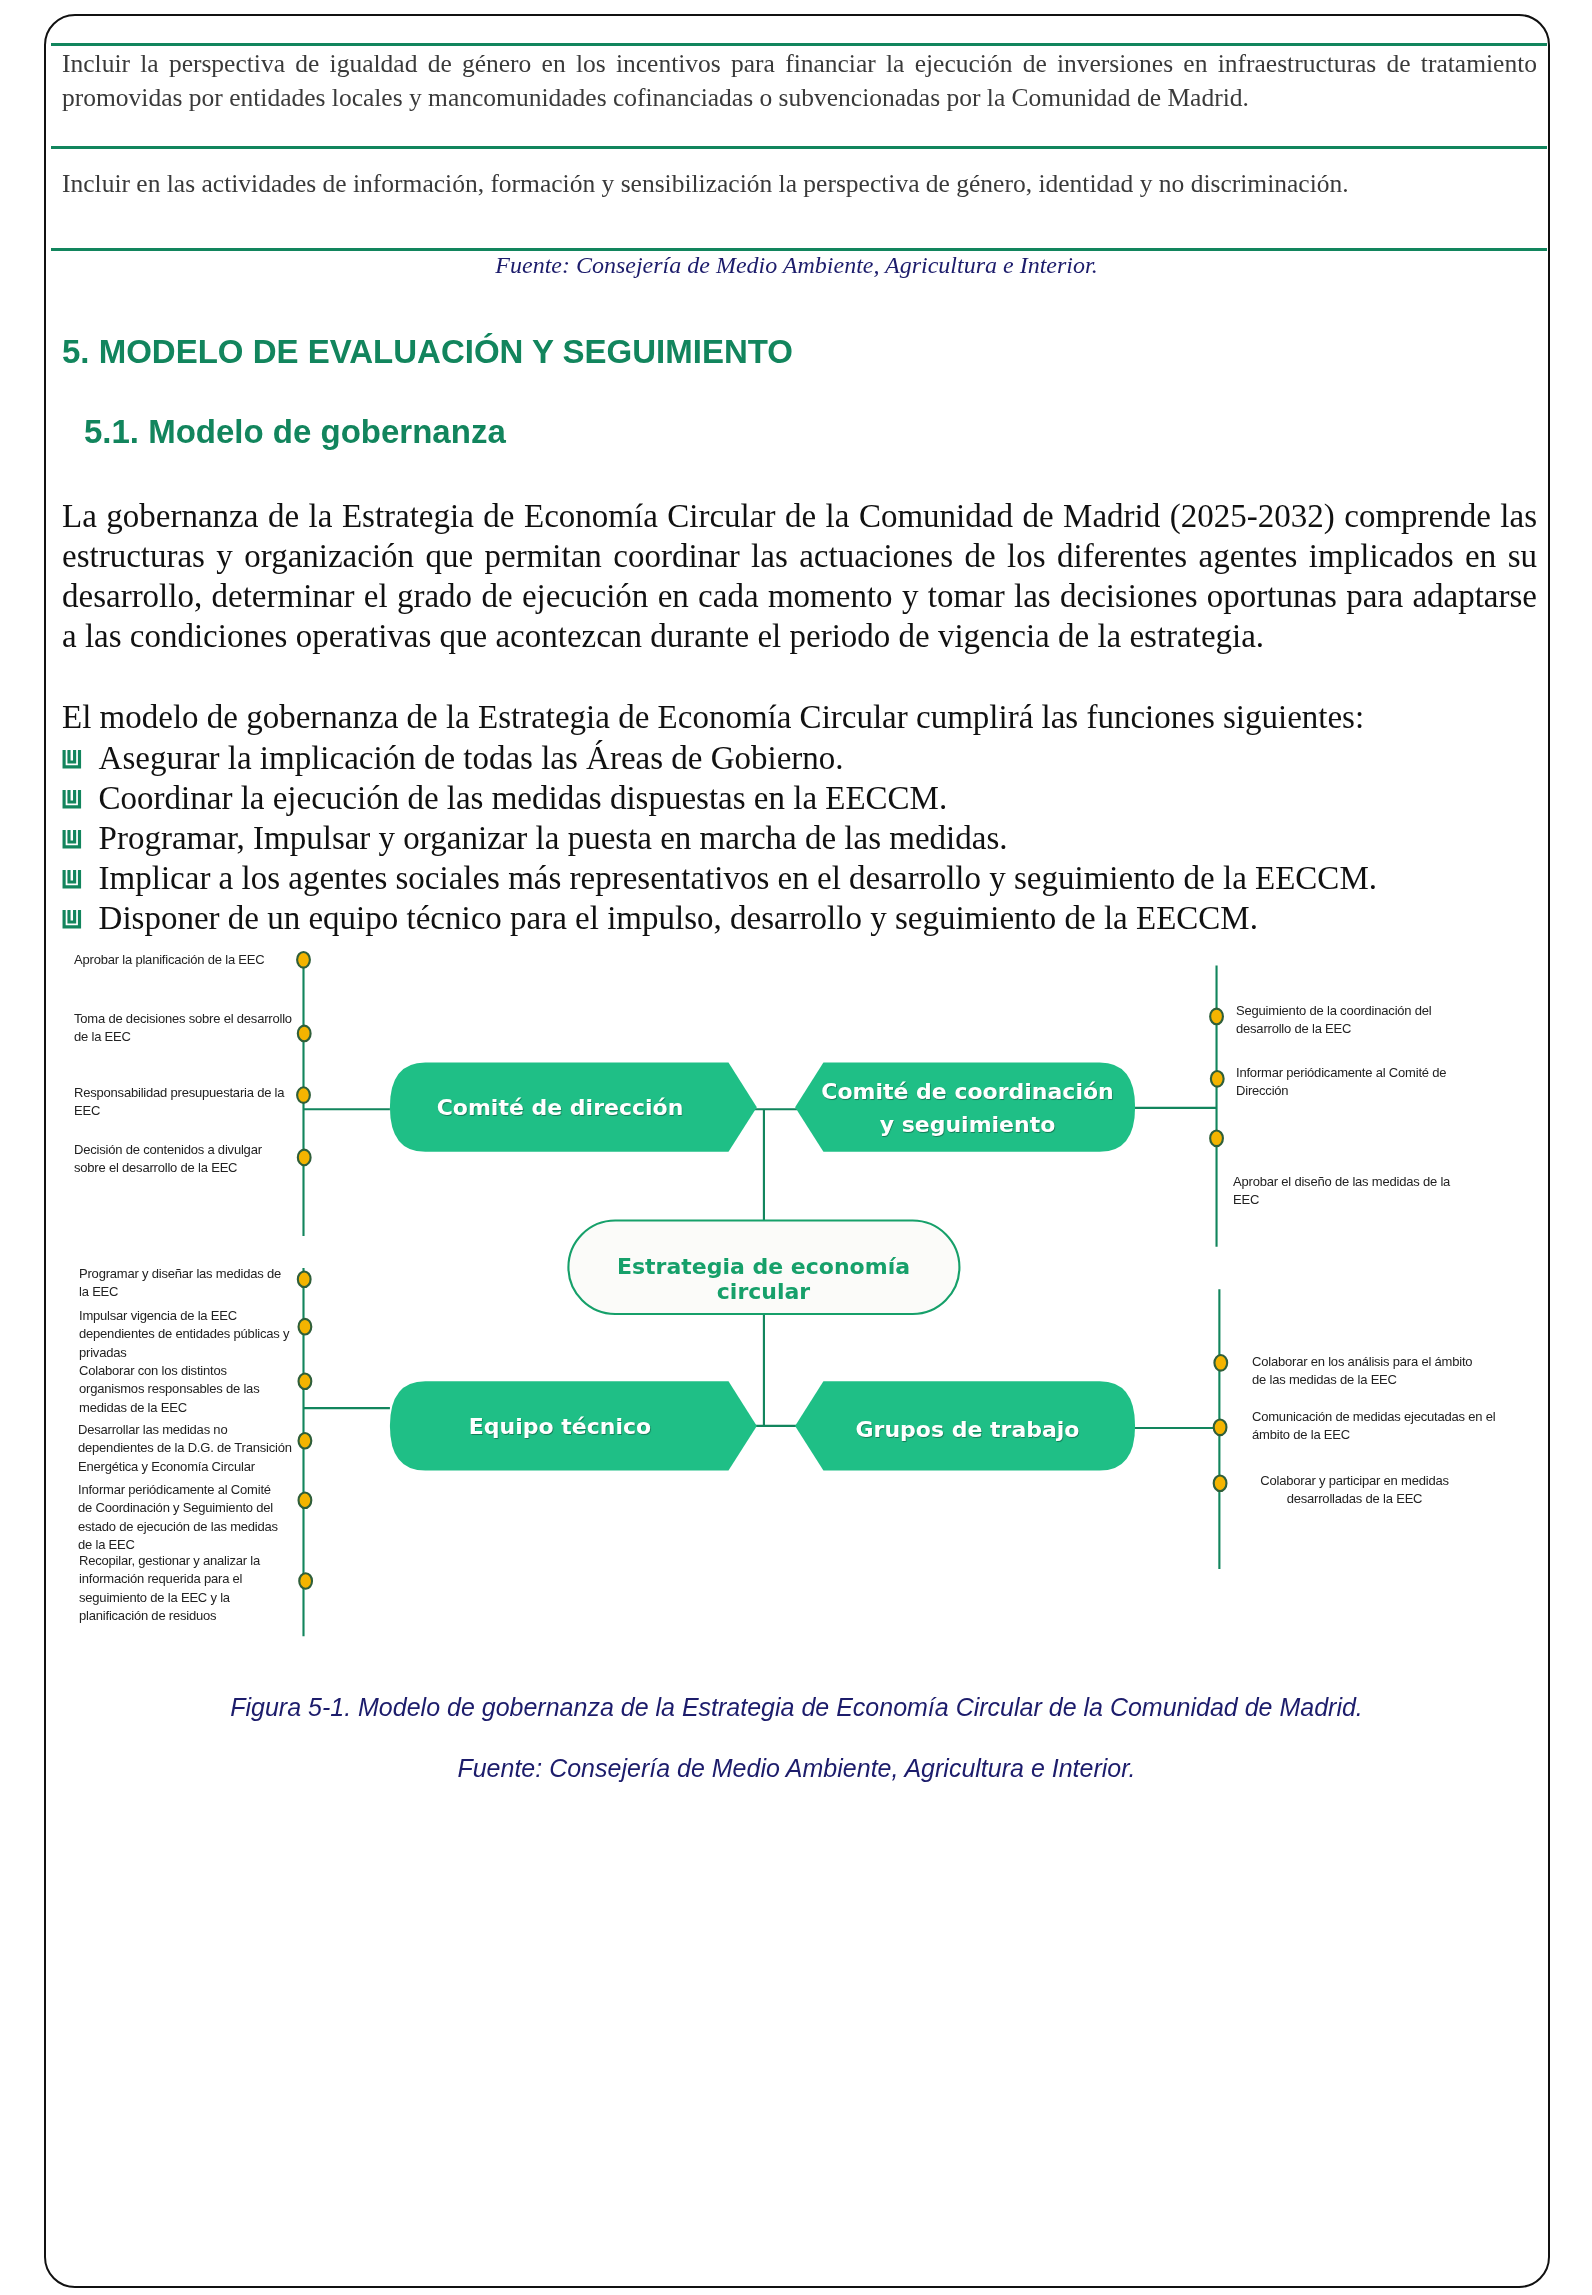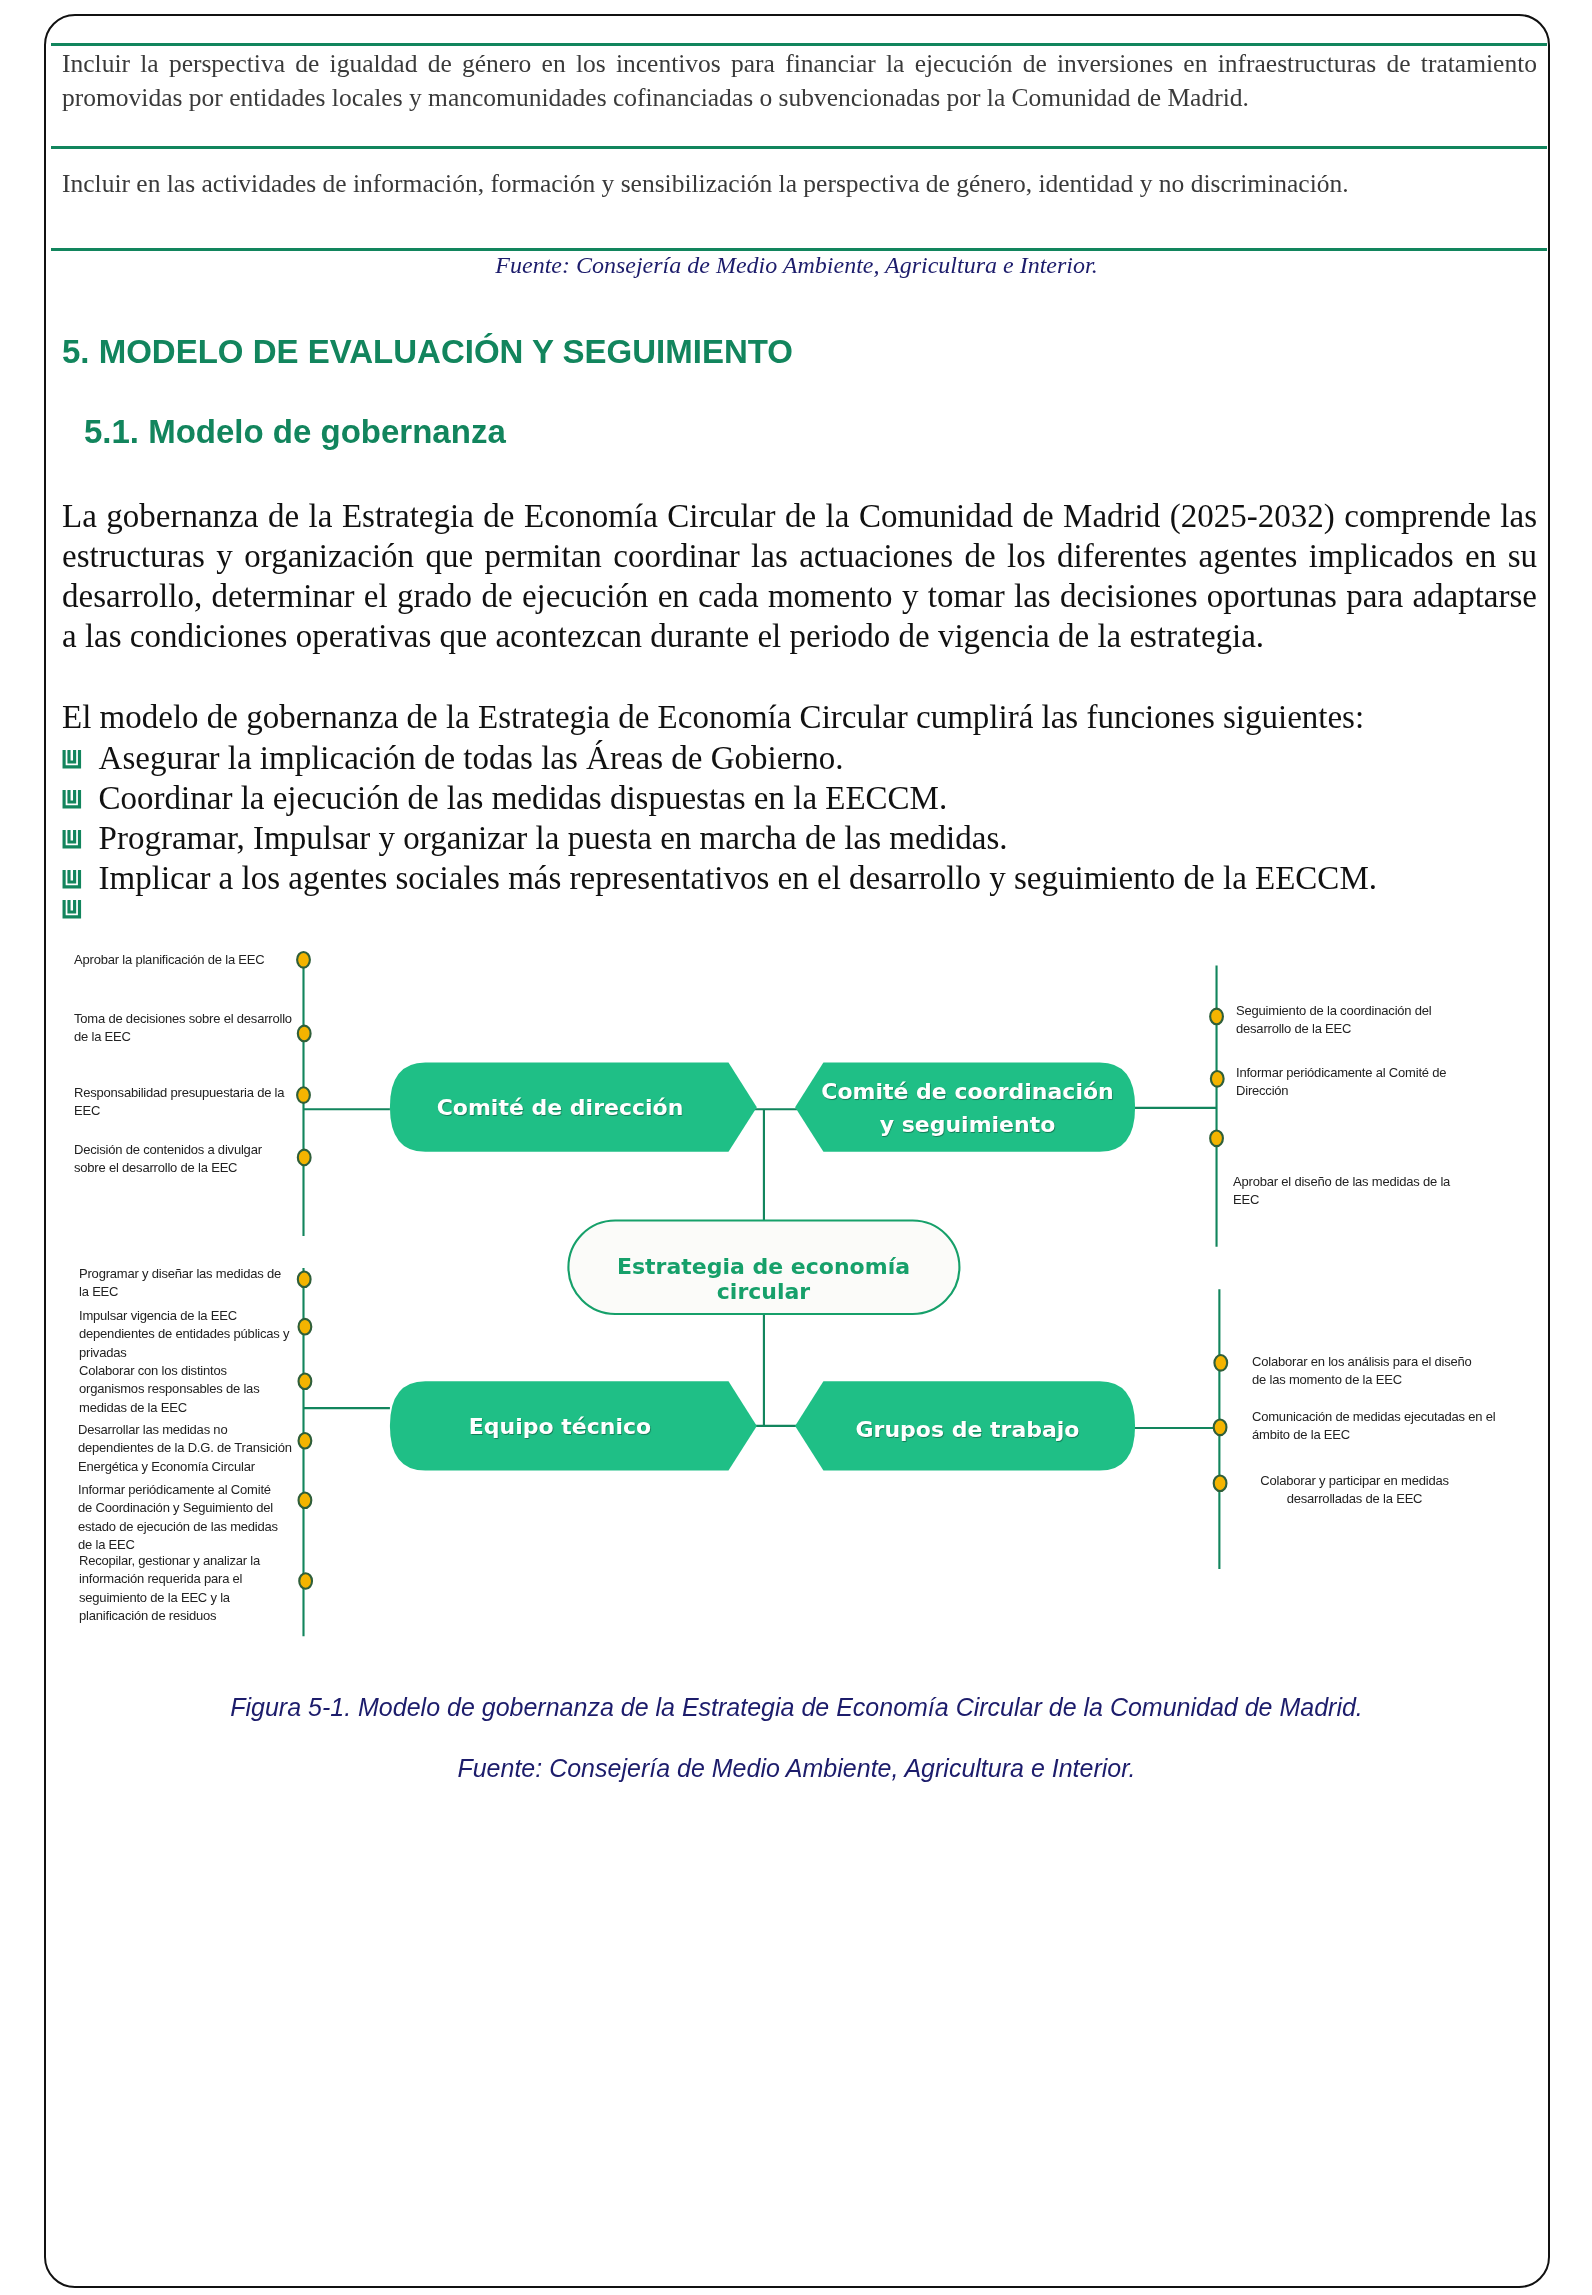--- a/index.html
+++ b/index.html
@@ -73,20 +73,21 @@
         </svg>
       </span>
     <span>Implicar a los agentes sociales más representativos en el desarrollo y seguimiento de la EECCM.</span>
   </li>
   <li>
     <span class="bullet-icon">
         <svg width="21" height="21" viewBox="0 0 30 30">
           <path d="M3 3 V27 H25 V3 M10 3 V20 H18 V3" fill="none" stroke="#12855d" stroke-width="4.5"></path>
         </svg>
       </span>
+    <span>Disponer de un equipo técnico para el impulso, desarrollo y seguimiento de la EECCM.</span>
   </li>
 </ul>
 
 <div class="diag">
   <svg width="1593" height="2295" style="position:absolute;left:0;top:0;" viewBox="0 0 2248 3240">
     <g stroke="#12855d" stroke-width="3" fill="none">
 
       <line x1="428" y1="1362" x2="428" y2="1745"></line>
       <line x1="428" y1="1566" x2="550" y2="1566"></line>
 
@@ -147,20 +148,20 @@
   <div class="lbl" style="left:1236px; top:1064px; width:227px;">Informar periódicamente al Comité de Dirección</div>
   <div class="lbl" style="left:1233px; top:1160px; width:227px;margin-top:13px;">Aprobar el diseño de las medidas de la EEC</div>
 
   <div class="lbl" style="left:79px; top:1265px; width:213px;">Programar y diseñar las medidas de la EEC</div>
   <div class="lbl" style="left:79px; top:1307px; width:220px;">Impulsar vigencia de la EEC dependientes de entidades públicas y privadas</div>
   <div class="lbl" style="left:79px; top:1362px; width:184px;">Colaborar con los distintos organismos responsables de las medidas de la EEC</div>
   <div class="lbl" style="left:78px; top:1421px; width:220px;">Desarrollar las medidas no dependientes de la D.G. de Transición Energética y Economía Circular</div>
   <div class="lbl" style="left:78px; top:1481px; width:205px;">Informar periódicamente al Comité de Coordinación y Seguimiento del estado de ejecución de las medidas de la EEC</div>
   <div class="lbl" style="left:79px; top:1552px; width:191px;">Recopilar, gestionar y analizar la información requerida para el seguimiento de la EEC y la planificación de residuos</div>
 
-  <div class="lbl" style="left:1252px; top:1353px; width:234px;">Colaborar en los análisis para el diseño de las momento de la EEC</div>
+  <div class="lbl" style="left:1252px; top:1353px; width:234px;">Colaborar en los análisis para el ámbito de las medidas de la EEC</div>
   <div class="lbl" style="left:1252px; top:1408px; width:248px;">Comunicación de medidas ejecutadas en el ámbito de la EEC</div>
   <div class="lbl" style="left:1252px; top:1472px; width:205px;text-align:center;">Colaborar y participar en medidas desarrolladas de la EEC</div>
 </div>
 
 <div class="caption" style="top:1693px;">Figura 5-1. Modelo de gobernanza de la Estrategia de Economía Circular de la Comunidad de Madrid.</div>
 <div class="caption" style="top:1754px;">Fuente: Consejería de Medio Ambiente, Agricultura e Interior.</div>
 
 
 </body></html>

